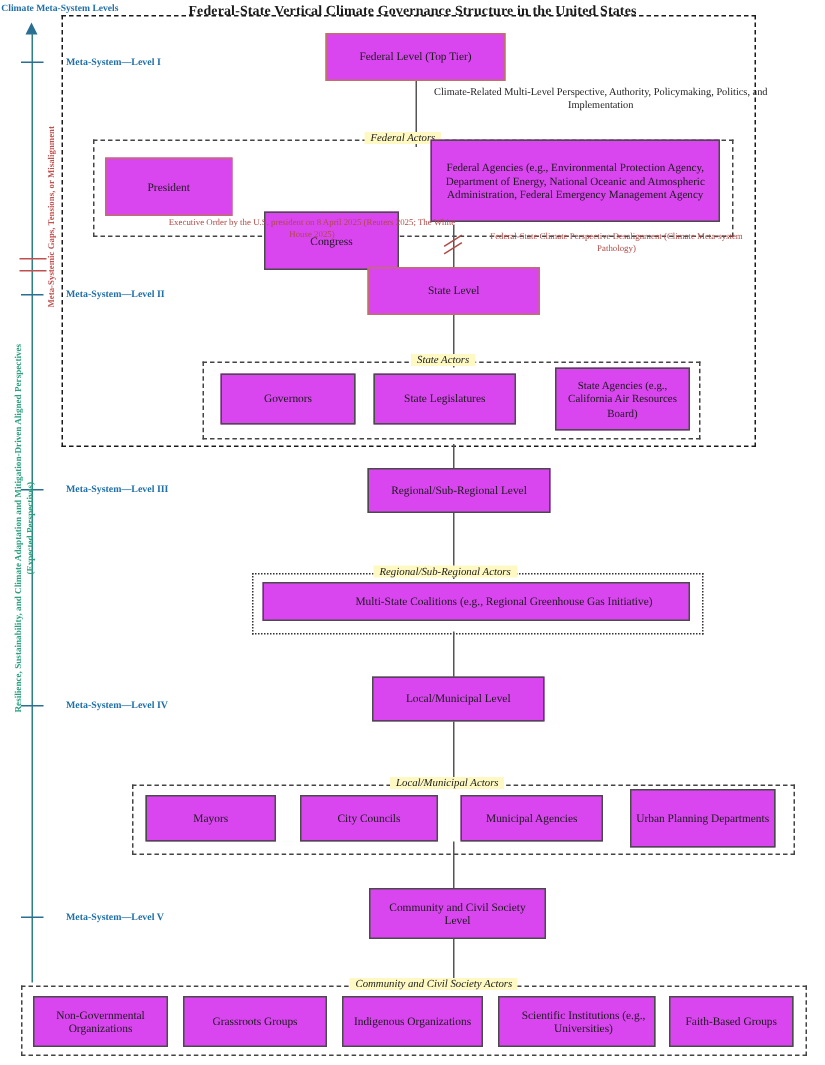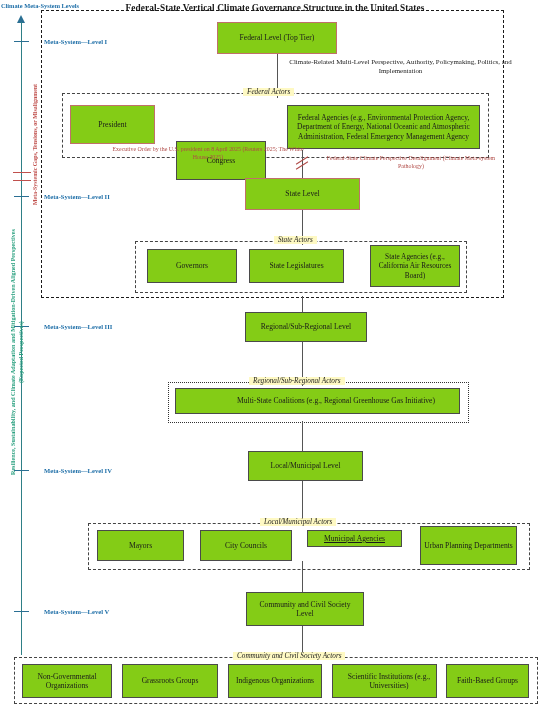--- a/index.html
+++ b/index.html
@@ -33,21 +33,21 @@
 
   
   .lvl{font-size:6.6px;font-weight:bold;color:#1f6fa8;white-space:nowrap;}
 
   
   .outer-dash{border:1.3px dashed #1a1a1a;}
   .inner-dash{border:1px dashed #444;}
   .inner-dot{border:1.3px dotted #333;}
 
   
-  .box{border:1.1px solid #4a4a4a;background:#84cc16;display:flex;
+  .box{border:1.1px solid #4a4a4a;background:#d946ef;display:flex;
        align-items:center;justify-content:center;text-align:center;
        font-size:7.6px;line-height:1.24;box-sizing:border-box;padding:1px 3px;}
   .box.red{border:1.4px solid #c0706a;}
 
   
   .conn{width:0;border-left:1px solid #555;}
 
   
   .cap{font-style:italic;font-size:7.2px;background:#fef9c3;padding:0 4px;
        white-space:nowrap;}
@@ -93,21 +93,21 @@
 
 <div class="abs conn" style="left:277px;top:54px;height:44px;"></div>
 
 <div class="abs note" style="left:288px;top:58px;width:225px;">Climate-Related Multi-Level Perspective, Authority, Policymaking, Politics, and Implementation</div>
 
 <div class="abs inner-dash" style="left:62px;top:93px;width:425px;height:63px;"></div>
 <div class="abs cap" style="left:243px;top:88px;">Federal Actors</div>
 
 <div class="abs box red" style="left:70px;top:105px;width:85px;height:39px;">President</div>
 <div class="abs box" style="left:176px;top:105px;width:90px;height:39px;margin-top:36px;">Congress</div>
-<div class="abs box" style="left:287px;top:105px;width:193px;height:44px;font-size:7.4px;">Federal Agencies (e.g., Environmental Protection Agency, Department of Energy, National Oceanic and Atmospheric Administration, Federal Emergency Management Agency</div>
+<div class="abs box" style="left:287px;top:93px;width:193px;height:55px;font-size:7.4px;">Federal Agencies (e.g., Environmental Protection Agency, Department of Energy, National Oceanic and Atmospheric Administration, Federal Emergency Management Agency</div>
 
 <div class="abs note-red" style="left:108px;top:146px;width:200px;">Executive Order by the U.S. president on 8 April 2025 (Reuters 2025; The White House 2025)</div>
 
 <div class="abs conn" style="left:302px;top:150px;height:32px;"></div>
 <div class="abs slash" style="left:295px;top:160px;"></div>
 <div class="abs slash" style="left:295px;top:165px;"></div>
 <div class="abs note-red" style="left:316px;top:155px;width:190px;text-align:center;">Federal-State Climate Perspective Desalignment (Climate Meta-system Pathology)</div>
 
 <div class="abs box red" style="left:245px;top:178px;width:115px;height:32px;">State Level</div>
 
@@ -135,21 +135,21 @@
 
 <div class="abs box" style="left:248px;top:451px;width:115px;height:30px;">Local/Municipal Level</div>
 
 <div class="abs conn" style="left:302px;top:481px;height:44px;"></div>
 
 <div class="abs inner-dash" style="left:88px;top:523px;width:440px;height:45px;"></div>
 <div class="abs cap" style="left:260px;top:518px;">Local/Municipal Actors</div>
 
 <div class="abs box" style="left:97px;top:530px;width:87px;height:31px;">Mayors</div>
 <div class="abs box" style="left:200px;top:530px;width:92px;height:31px;">City Councils</div>
-<div class="abs box" style="left:307px;top:530px;width:95px;height:17px;text-decoration:underline;">Municipal Agencies</div>
+<div class="abs box" style="left:307px;top:530px;width:95px;height:31px;">Municipal Agencies</div>
 <div class="abs box" style="left:420px;top:526px;width:97px;height:39px;">Urban Planning Departments</div>
 
 <div class="abs conn" style="left:302px;top:561px;height:33px;"></div>
 
 <div class="abs box" style="left:246px;top:592px;width:118px;height:34px;">Community and Civil Society Level</div>
 
 <div class="abs conn" style="left:302px;top:626px;height:34px;"></div>
 
 <div class="abs inner-dash" style="left:14px;top:657px;width:522px;height:45px;"></div>
 <div class="abs cap" style="left:233px;top:652px;">Community and Civil Society Actors</div>

